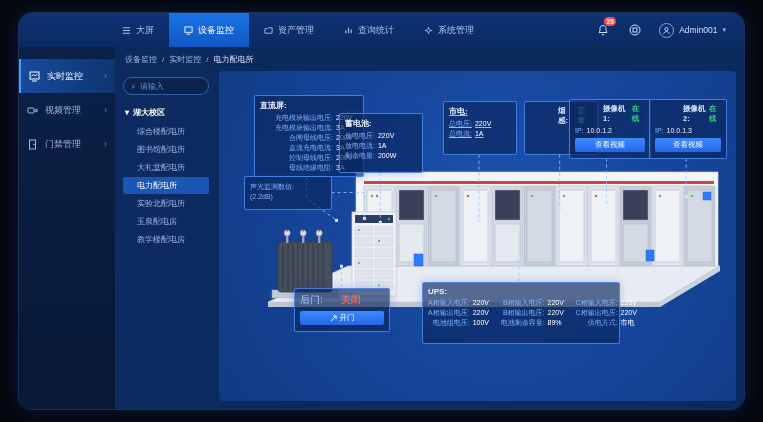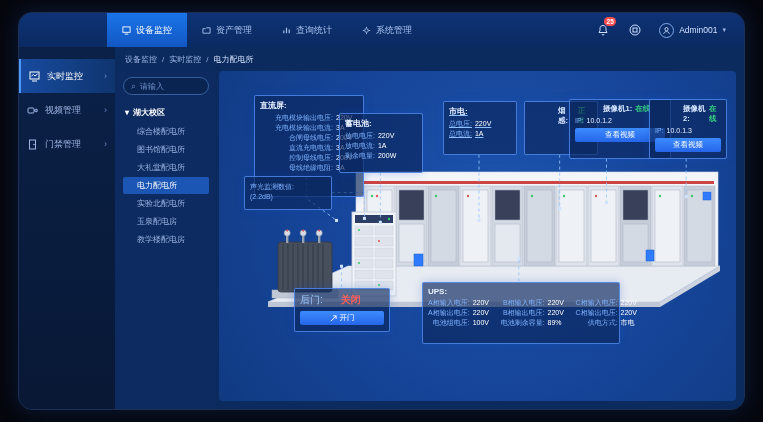--- a/index.html
+++ b/index.html
@@ -89,25 +89,25 @@
   .kv .k { color:#7fb3ff; }
   .kv .v { color:#fff; margin-left:3px; min-width:22px; }
   .status-green { color:#35d07f; font-weight:bold; }
   .status-red { color:#ff5f57; font-weight:bold; }
   .btn {
     display:flex; align-items:center; justify-content:center; gap:3px;
     background:linear-gradient(180deg,#3c8bff,#2566e8); color:#fff;
     font-size:7.5px; border-radius:2px; height:14px; cursor:pointer; margin-top:4px;
   }
   
-  .p-dc     { left:35px;  top:24px;  width:110px; height:102px; }
+  .p-dc     { left:35px;  top:24px;  width:110px; height:82px; }
   .p-batt   { left:120px; top:42px;  width:84px;  height:60px; }
   .p-mains  { left:224px; top:30px;  width:74px;  height:54px;text-decoration:underline; }
   .p-smoke  { left:305px; top:30px;  width:74px;  height:54px; }
-  .p-cam1   { left:350px; top:28px;  width:102px;  height:60px; }
+  .p-cam1   { left:350px; top:28px;  width:82px;  height:60px; }
   .p-cam2   { left:430px; top:28px;  width:78px;  height:60px; }
   .p-noise  { left:25px;  top:105px; width:88px;  height:34px; padding-top:5px; }
   .p-door   { left:75px;  top:217px; width:96px;  height:44px; }
   .p-ups    { left:203px; top:211px; width:198px; height:62px; }
   .p-noise .kv { justify-content:flex-start; }
   .ups-grid { display:grid; grid-template-columns:1fr 1fr 1fr; column-gap:6px; }
   .door-row { display:flex; font-size:10px; gap:18px; }
   .door-row .k { color:#9ec7ff; }
   .cam-head { display:flex; gap:3px; font-size:7.5px;margin-left:28px; }
   .cam-head .k { color:#d6e6ff; font-weight:bold; }
@@ -116,20 +116,26 @@
   .cam-ip .v { color:#e6efff; }
   .connectors { position:absolute; inset:0; pointer-events:none; }
   .scene { position:absolute; left:37px; top:79px; width:465px; height:160px; }
 </style>
 </head>
 <body>
 
 <div class="device">
 
   <div class="topbar">
+    <div class="tab">
+      <svg viewBox="0 0 10 10">
+          <path d="M1 2h8M1 5h8M1 8h8" stroke="#a9c3f0" stroke-width="1.2"></path>
+        </svg>
+      <span>大屏</span>
+    </div>
     <div class="tab active">
       <svg viewBox="0 0 10 10">
           <rect x="1" y="1" width="8" height="6" fill="none" stroke="#fff" stroke-width="1"></rect>
           <path d="M3 9h4" stroke="#fff" stroke-width="1"></path>
         </svg>
       <span>设备监控</span>
     </div>
     <div class="tab">
       <svg viewBox="0 0 10 10">
           <path d="M1 3h3l1-1h4v6H1z" fill="none" stroke="#a9c3f0" stroke-width="1"></path>

